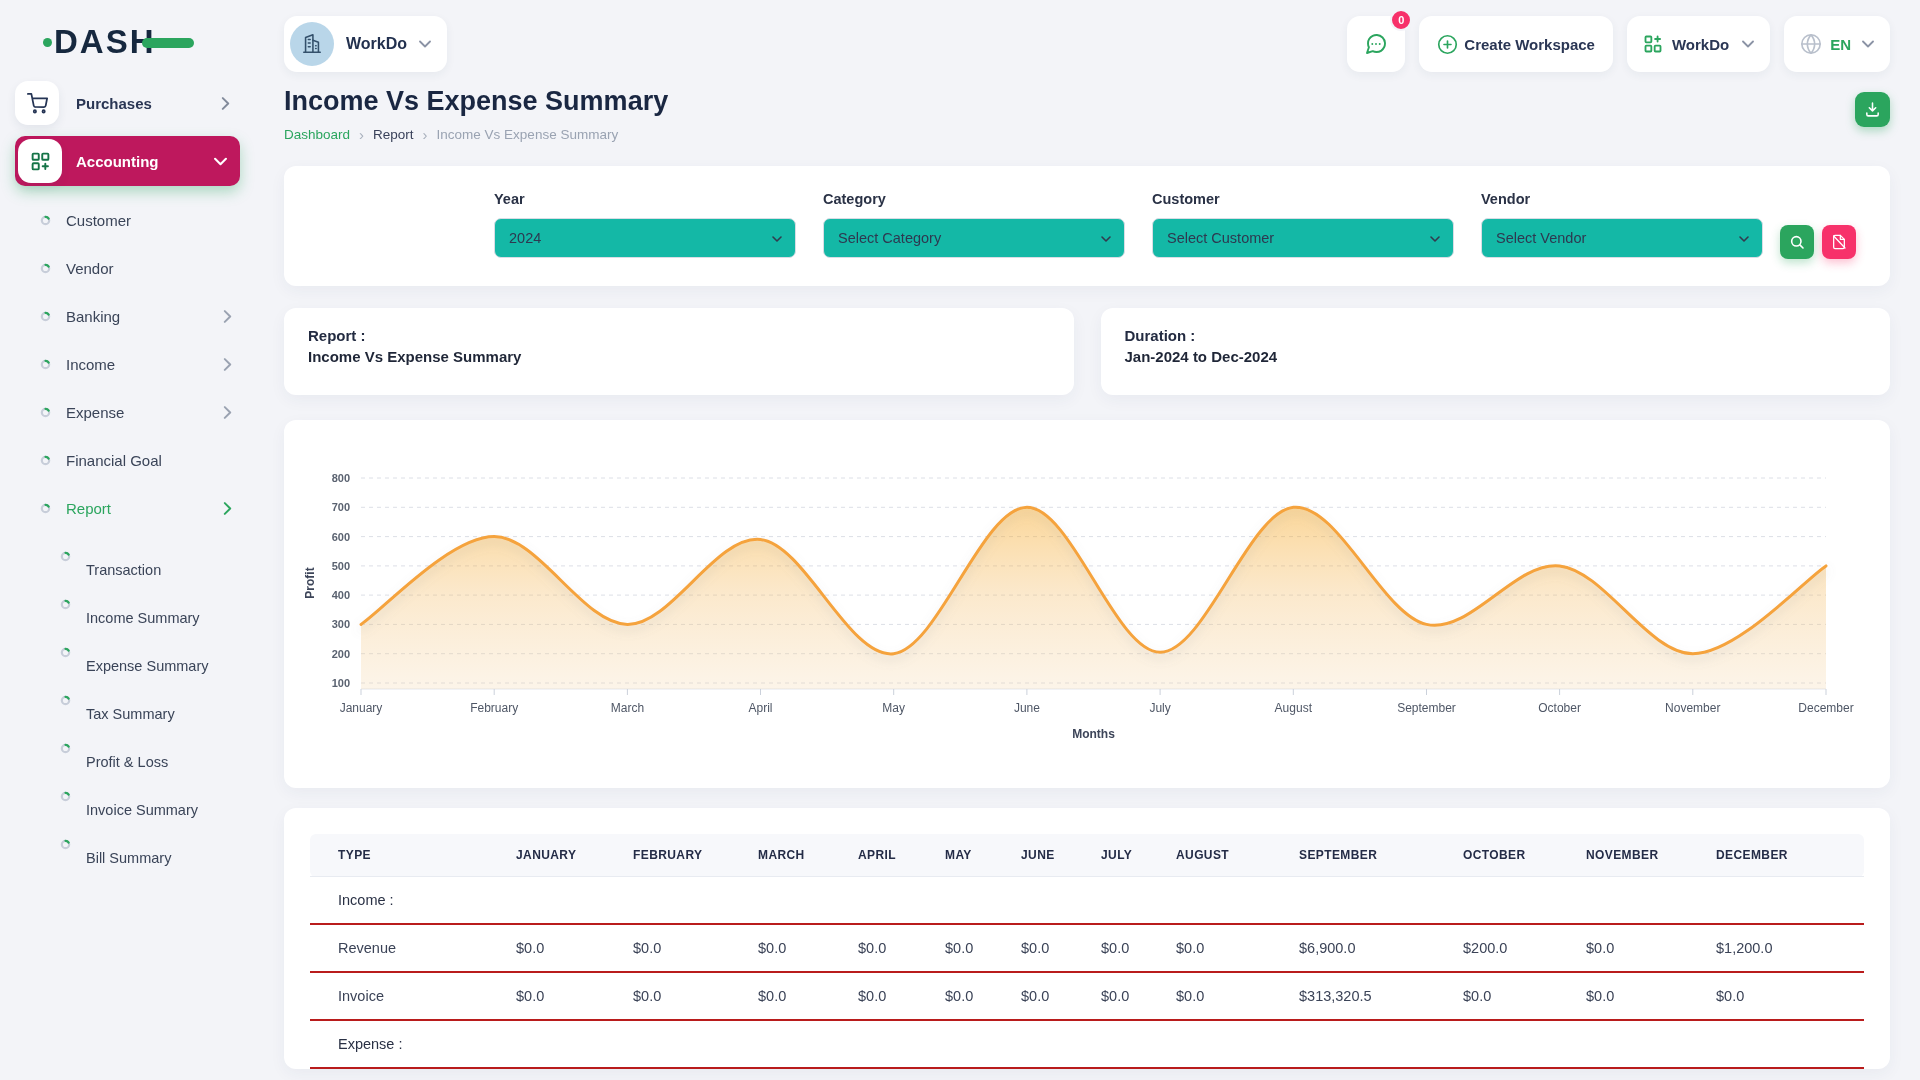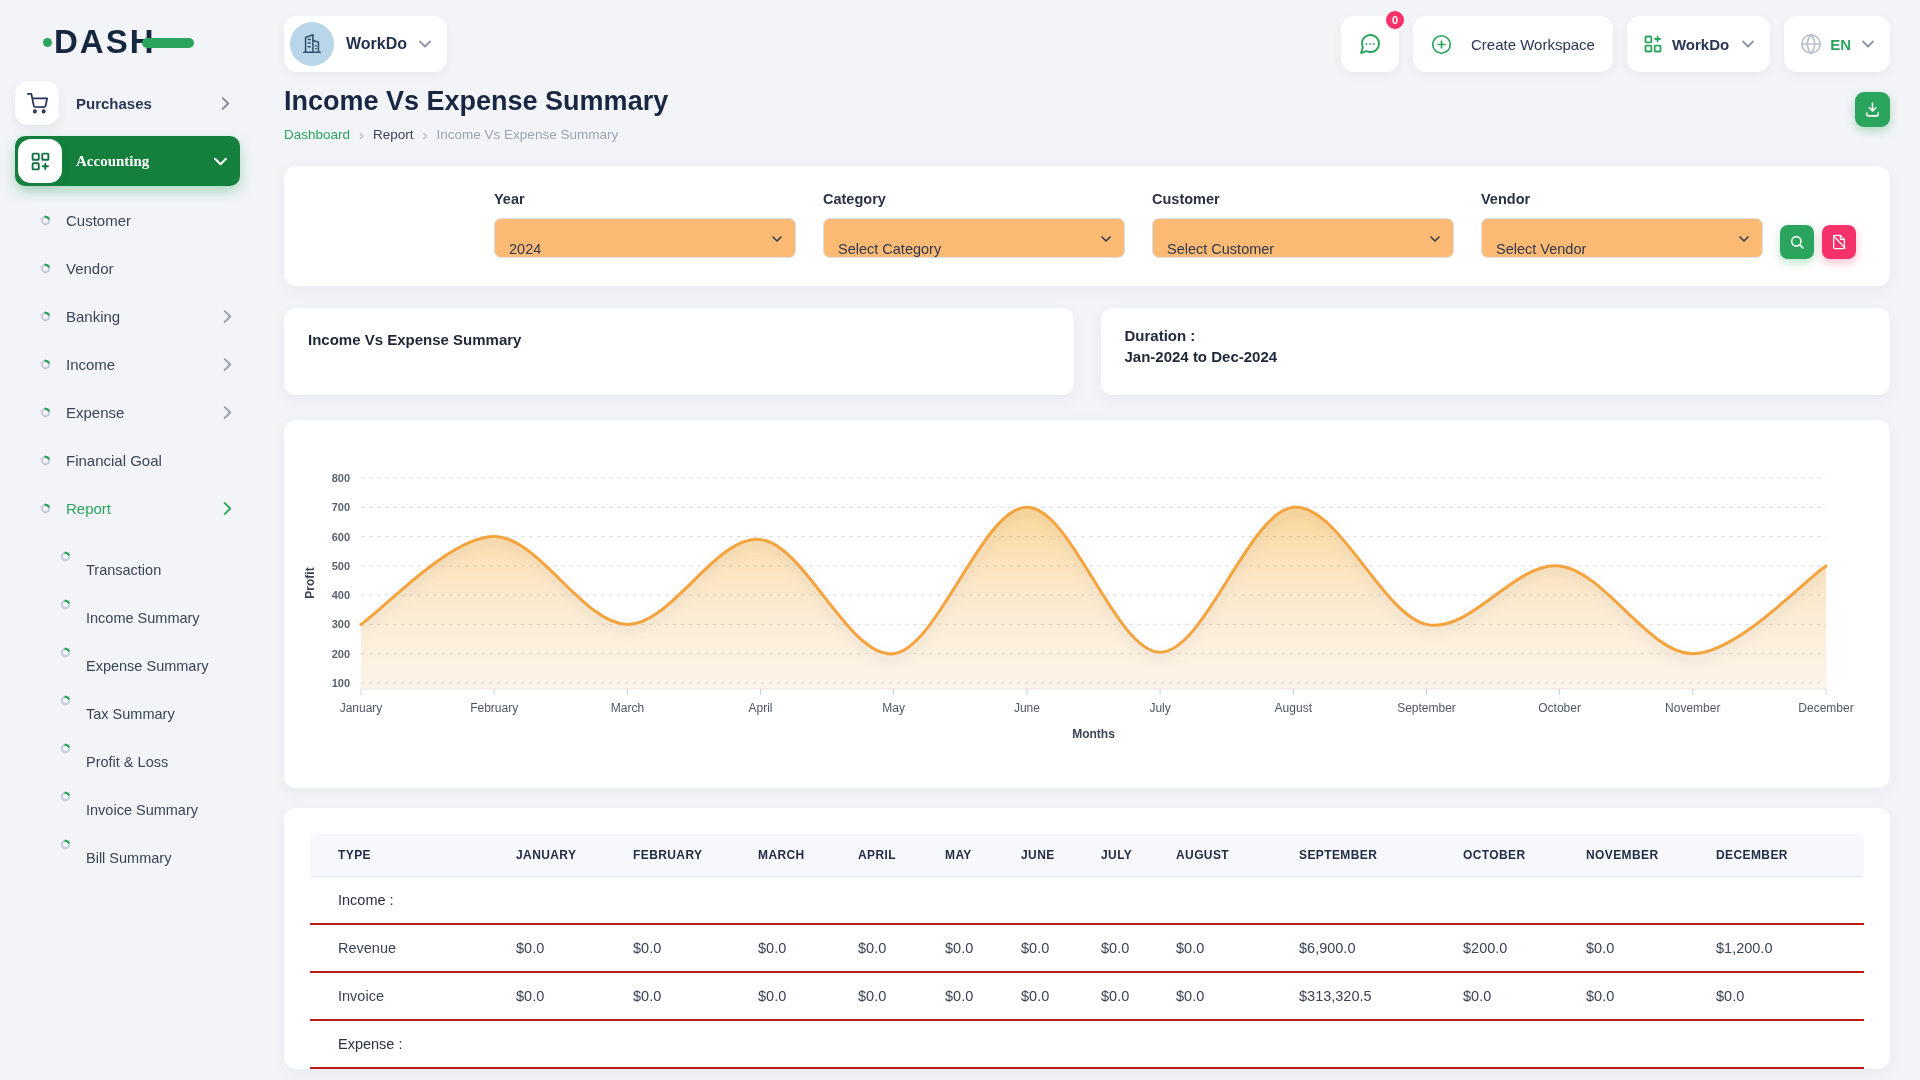--- a/index.html
+++ b/index.html
@@ -11,60 +11,60 @@
   .side-col { flex:0 0 284px; padding:16px 0 0 15px; }
   .logo { display:flex; align-items:center; height:52px; margin-left:28px; }
   .logo-dot { width:9px; height:9px; border-radius:50%; background:#2BA55E; margin-right:2px; }
   .logo-text { font-size:33px; font-weight:800; color:#16283f; letter-spacing:2px; }
   .logo-bar { width:52px; height:10px; border-radius:6px; background:#2BA55E; margin-left:-14px; margin-top:2px; }
   .nav { margin-top:12px; }
   .nav-main { display:flex; align-items:center; height:46px; margin-bottom:10px; width:225px; cursor:pointer; }
   .tile { width:44px; height:44px; border-radius:13px; background:#fff; box-shadow:0 4px 10px rgba(40,60,90,.08); display:flex; align-items:center; justify-content:center; flex:0 0 44px; }
   .nav-main .lbl { margin-left:17px; font-size:15px; font-weight:700; color:#2a3654; }
   .nav-main .chev { margin-left:auto; margin-right:10px; display:flex; }
-  .nav-main.active { background:#15803d; border-radius:10px; height:50px; padding:3px; box-shadow:0 6px 14px rgba(43,165,94,.35);font-family:Liberation Serif, serif; }
+  .nav-main.active { background:#be185d; border-radius:10px; height:50px; padding:3px; box-shadow:0 6px 14px rgba(43,165,94,.35); }
   .nav-main.active .lbl { color:#fff; margin-left:14px; }
   .submenu { margin-top:6px; }
   .sub-row { display:flex; align-items:center; height:48px; width:225px; padding-left:25px; cursor:pointer; }
   .sub-row.lvl2 { padding-left:45px; }
   .sub-row .bullet { display:flex; margin-right:15px; }
   .sub-row .slbl { font-size:15px; color:#3a4458; }
   .sub-row.lvl2 .slbl { font-size:14.5px;margin-top:28px; }
   .sub-row.active .slbl { color:#2BA55E; }
   .sub-row .chev { margin-left:auto; margin-right:8px; display:flex; }
 
   
   .main-col { flex:1; padding:16px 30px 0 0; }
   .topbar { display:flex; align-items:center; height:56px; }
   .pill { background:#fff; border-radius:13px; box-shadow:0 3px 10px rgba(40,60,90,.06); display:flex; align-items:center; height:56px; }
   .ws-pill { padding:6px 16px 6px 6px; gap:12px; cursor:pointer; }
   .ws-avatar { width:44px; height:44px; border-radius:50%; background:#b9d6e9; display:flex; align-items:center; justify-content:center; }
   .ws-name { font-size:16px; font-weight:700; color:#22304e; }
   .top-right { margin-left:auto; display:flex; gap:14px; align-items:center; }
   .chat-pill { width:58px; justify-content:center; position:relative; cursor:pointer; }
   .badge { position:absolute; top:-7px; right:-7px; width:22px; height:22px; border-radius:50%; background:#F7316A; color:#fff; font-size:11px; font-weight:700; display:flex; align-items:center; justify-content:center; border:2px solid #f3f4f8; }
-  .cw-pill { padding:0 18px; gap:19px; cursor:pointer; font-size:15px; font-weight:400; color:#2a3654; }
+  .cw-pill { padding:0 18px; gap:6px; cursor:pointer; font-size:15px; font-weight:700; color:#2a3654; }
   .app-pill { padding:0 16px; gap:9px; cursor:pointer; font-size:15px; font-weight:600; color:#2a3654; }
   .lang-pill { padding:10px 16px; gap:8px; cursor:pointer; font-size:15px; font-weight:700; color:#2BA55E; }
 
   .page-head { display:flex; align-items:flex-start; margin-top:14px; }
   .page-title { font-size:27px; font-weight:700; color:#1a2742; }
   .breadcrumb { display:flex; align-items:center; gap:9px; margin-top:10px; font-size:13.5px; }
   .bc-link { color:#2BA55E; cursor:pointer; }
   .bc-mid { color:#39415a; cursor:pointer; }
   .bc-cur { color:#9aa3b2; }
   .bc-sep { color:#a8b0bd; font-size:15px; line-height:1; }
   .dl-btn { margin-left:auto; margin-top:6px; width:35px; height:35px; border-radius:9px; background:#2BA55E; border:none; display:flex; align-items:center; justify-content:center; cursor:pointer; box-shadow:0 4px 10px rgba(43,165,94,.35); }
 
   .card { background:#fff; border-radius:12px; box-shadow:0 5px 16px rgba(40,60,90,.05); }
   .filter-card { margin-top:24px; height:120px; padding:25px 24px 24px; display:flex; }
   .filter-fields { display:flex; gap:27px; margin-left:186px; }
   .f-field { display:flex; flex-direction:column; }
   .f-label { font-size:14.5px; font-weight:600; color:#2a3246; margin-bottom:11px; }
-  .select-box { position:relative; height:40px; border:1px solid #d9dde5; border-radius:7px; background:#fdba74; display:flex; align-items:flex-end; padding:0 34px 0 14px; font-size:14.5px; color:#2e3850; cursor:pointer; }
+  .select-box { position:relative; height:40px; border:1px solid #d9dde5; border-radius:7px; background:#14b8a6; display:flex; align-items:center; padding:0 34px 0 14px; font-size:14.5px; color:#2e3850; cursor:pointer; }
   .select-box .sel-chev { position:absolute; right:12px; top:13px; }
   .w300 { width:302px; } .w282 { width:282px; }
   .filter-btns { margin-left:auto; display:flex; gap:8px; align-self:flex-end; margin-bottom:3px; margin-right:10px; }
   .sq-btn { width:34px; height:34px; border-radius:8px; border:none; display:flex; align-items:center; justify-content:center; cursor:pointer; }
   .sq-green { background:#2BA55E; box-shadow:0 4px 10px rgba(43,165,94,.3); }
   .sq-pink { background:#F7316A; box-shadow:0 4px 10px rgba(247,49,106,.3); }
 
   .info-row { display:flex; gap:27px; margin-top:22px; }
   .info-card { flex:1; height:87px; padding:19px 24px; }
   .info-title { font-size:15px; font-weight:600; color:#232b41; }
@@ -434,20 +434,21 @@
                 <path d="M14 2v6h6"></path>
                 <path d="M4 3l17 18"></path>
               </svg>
           </span>
         </button>
       </div>
     </section>
 
     <section class="info-row">
       <div class="card info-card">
+        <div class="info-title">Report :</div>
         <div class="info-value">Income Vs Expense Summary</div>
       </div>
       <div class="card info-card">
         <div class="info-title">Duration :</div>
         <div class="info-value">Jan-2024 to Dec-2024</div>
       </div>
     </section>
 
     <section class="card chart-card">
       <svg id="profit-chart" viewBox="0 0 1606 368" preserveAspectRatio="none">

